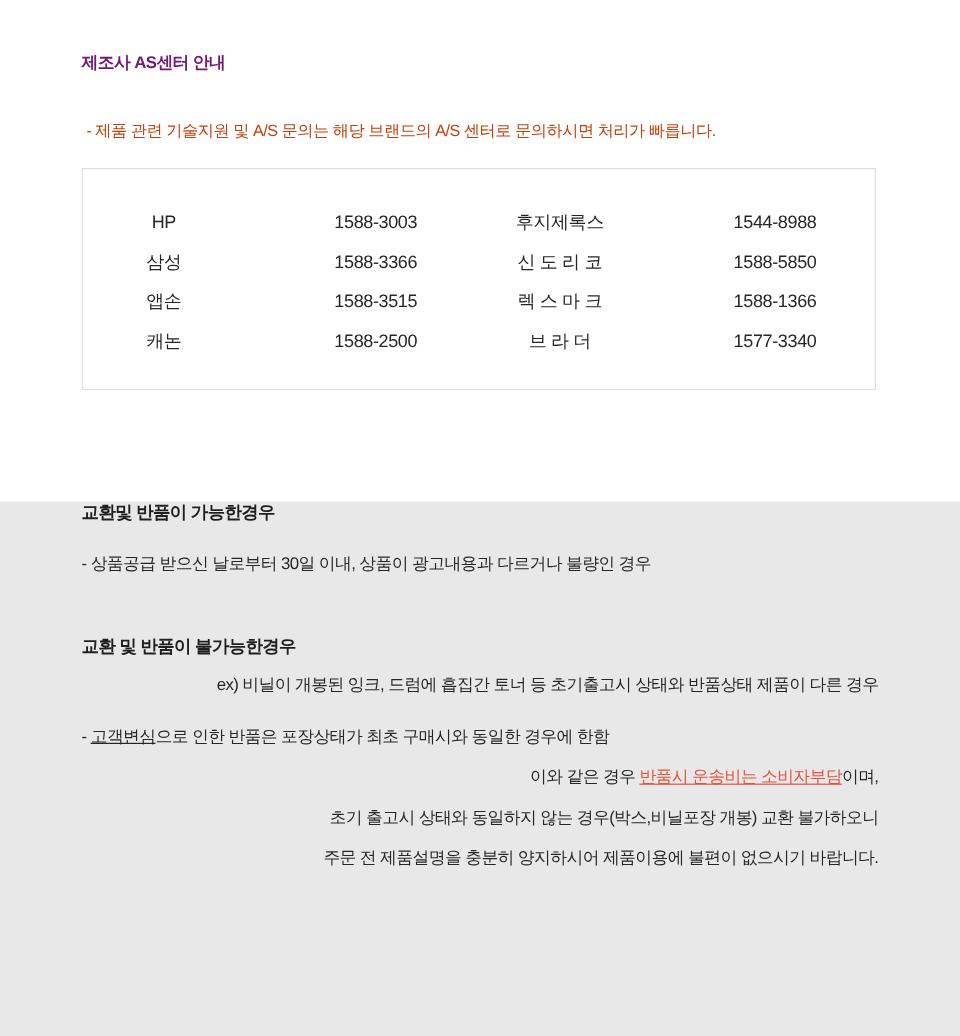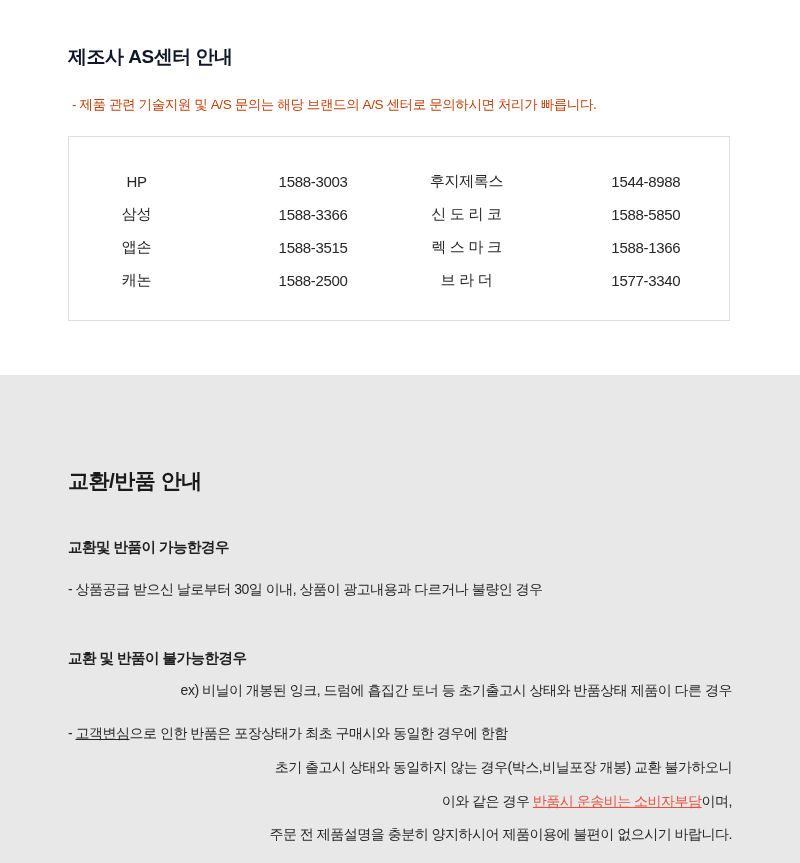--- a/index.html
+++ b/index.html
@@ -17,25 +17,25 @@
   }
 
   
   .as-section {
     background: #ffffff;
     padding: 44px 68px 0 68px;
     box-sizing: border-box;
     height: 375px;
   }
   .as-title {
-    font-size: 19px;
+    font-size: 14px;
     font-weight: bold;
-    color: #0f172a;
+    color: #701a75;
     letter-spacing: -0.5px;
-    margin: 0 0 26px 0;
+    margin: 0 0 38px 0;
   }
   .as-note {
     font-size: 13.5px;
     color: #c2410c;
     letter-spacing: -0.4px;
     margin: 0 0 22px 4px;
   }
   .as-box {
     border: 1px solid #dedede;
     box-sizing: border-box;
@@ -148,28 +148,27 @@
           <td class="num-cell">1588-2500</td>
           <td class="brand-cell">브 라 더</td>
           <td class="num-cell">1577-3340</td>
         </tr>
       </tbody>
     </table>
   </div>
 </div>
 
 <div class="grey-band">
-  <h2 class="ex-title">교환/반품 안내</h2>
 
   <h3 class="ex-sub">교환및 반품이 가능한경우</h3>
   <p class="ex-line">- 상품공급 받으신 날로부터 30일 이내,  상품이 광고내용과 다르거나 불량인 경우</p>
 
   <h3 class="ex-sub second">교환 및 반품이 불가능한경우</h3>
 
   <p class="ex-line indent tight">ex) 비닐이 개봉된 잉크, 드럼에 흡집간 토너 등 초기출고시 상태와 반품상태 제품이 다른 경우</p>
 
   <p class="ex-line"><span>- </span><span class="ul">고객변심</span><span>으로 인한 반품은 포장상태가 최초 구매시와 동일한 경우에 한함</span></p>
 
+  <p class="ex-line indent tight"><span>이와 같은 경우 </span><span class="hl">반품시 운송비는 소비자부담</span><span>이며,</span></p>
+
   <p class="ex-line indent tight">초기 출고시 상태와 동일하지 않는 경우(박스,비닐포장 개봉) 교환 불가하오니</p>
-
-  <p class="ex-line indent tight"><span>이와 같은 경우 </span><span class="hl">반품시 운송비는 소비자부담</span><span>이며,</span></p>
   <p class="ex-line indent tight">주문 전 제품설명을 충분히 양지하시어 제품이용에 불편이 없으시기 바랍니다.</p>
 </div>
 
 </body></html>

